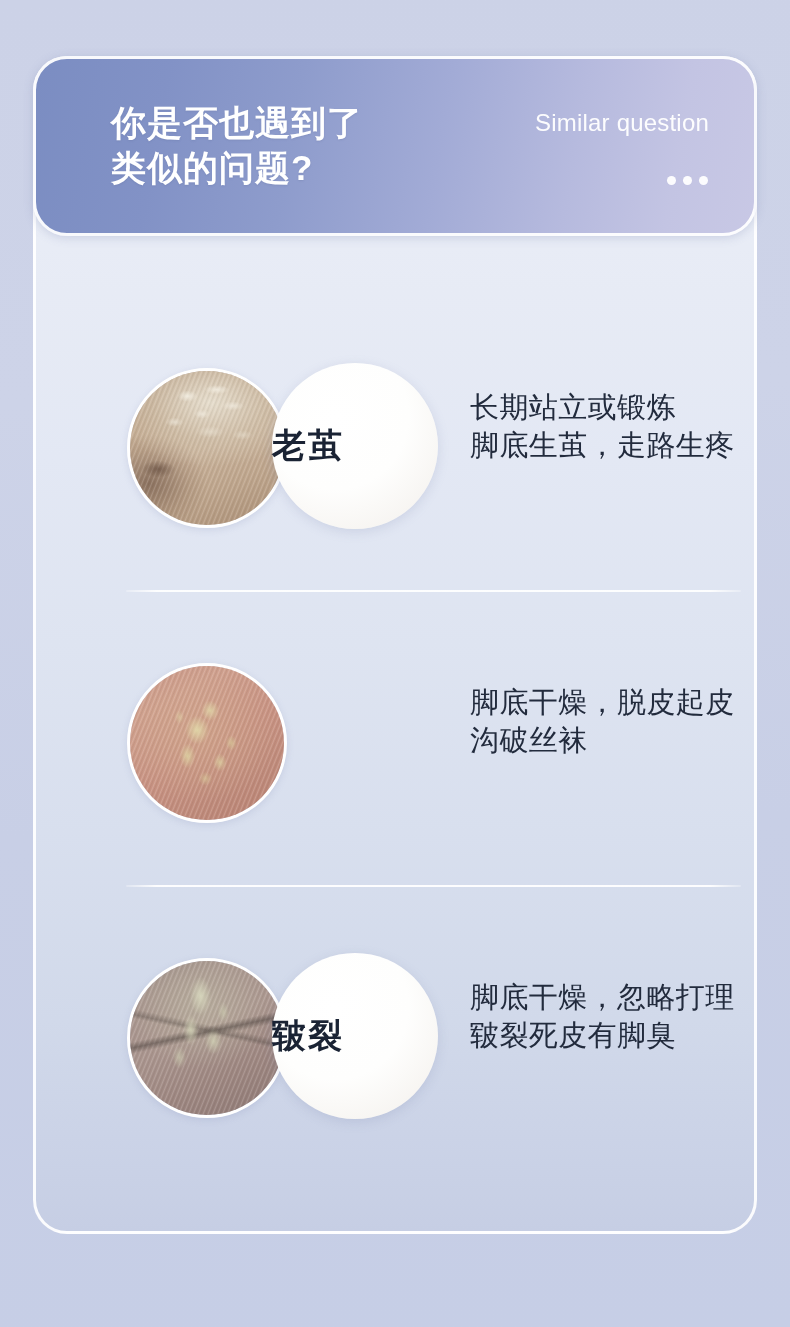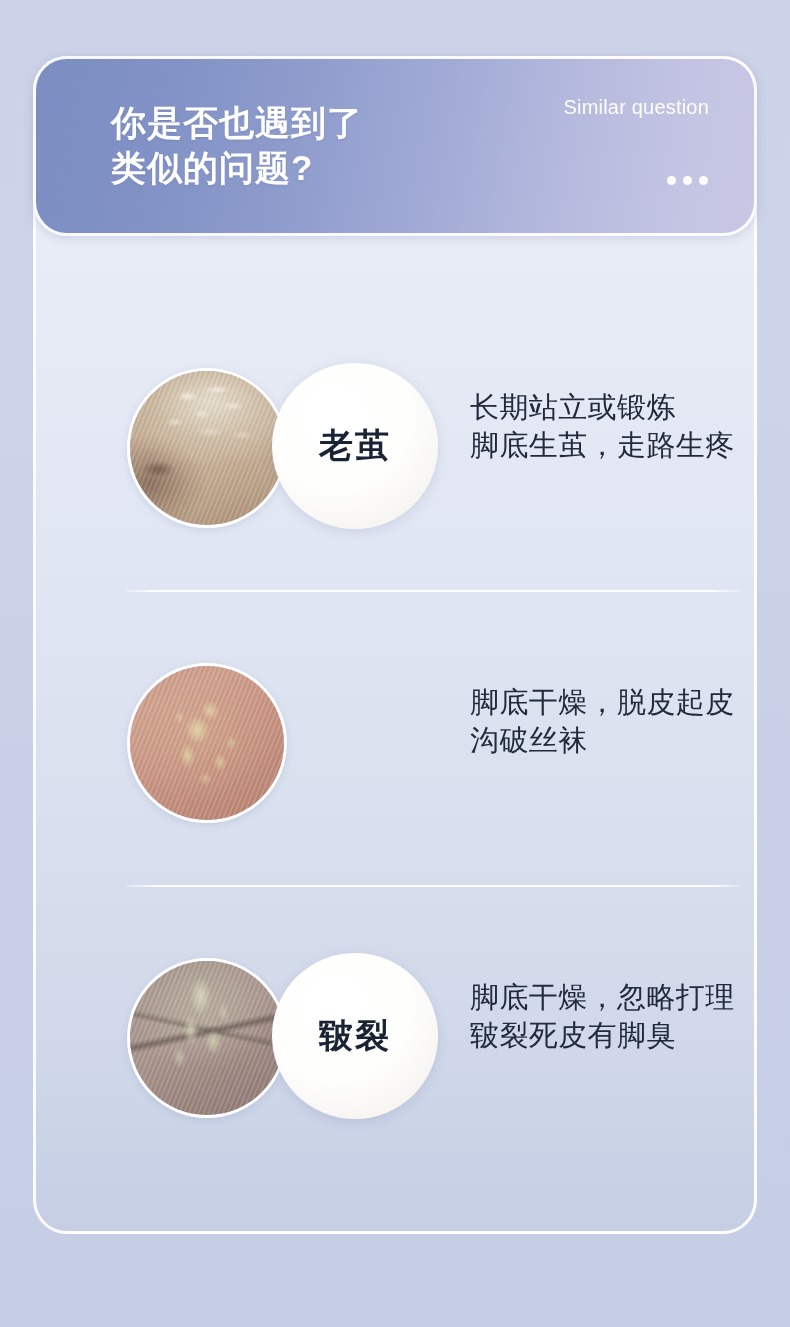--- a/index.html
+++ b/index.html
@@ -74,25 +74,25 @@
     font-weight: bold;
     line-height: 45px;
     letter-spacing: 1px;
     white-space: pre-line;
     text-shadow: 0 1px 2px rgba(90,105,150,0.22);
     margin-left: 30px;
   }
   .header-sub {
     position: absolute;
     right: 45px;
-    top: 36px;
+    top: 52px;
     width: 190px;
     text-align: right;
     color: #ffffff;
-    font-size: 20px;
+    font-size: 24px;
     line-height: 24px;
     letter-spacing: 0.2px;
     opacity: 0.97;
   }
   .header-dots {
     position: absolute;
     right: 46px;
     top: 117px;
     display: flex;
     gap: 7px;
@@ -224,21 +224,21 @@
     position: absolute;
     left: 203px;
     top: 68px;
     width: 166px;
     height: 166px;
     border-radius: 50%;
     background: radial-gradient(circle at 38% 32%, #ffffff 0%, #fefefd 48%, #f7f5f2 78%, #efeeea 100%);
     box-shadow: 0 3px 12px rgba(120,132,170,0.20);
     display: flex;
     align-items: center;
-    justify-content: center;
+    justify-content: flex-start;
   }
   .label-circle .label-text {
     color: #1a2334;
     font-size: 34px;
     font-weight: bold;
     letter-spacing: 2px;
   }
 
   
   .item-desc {

